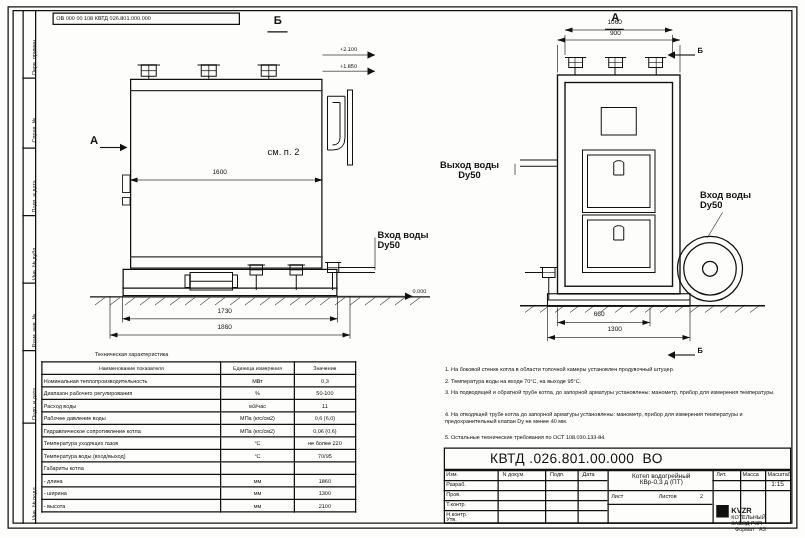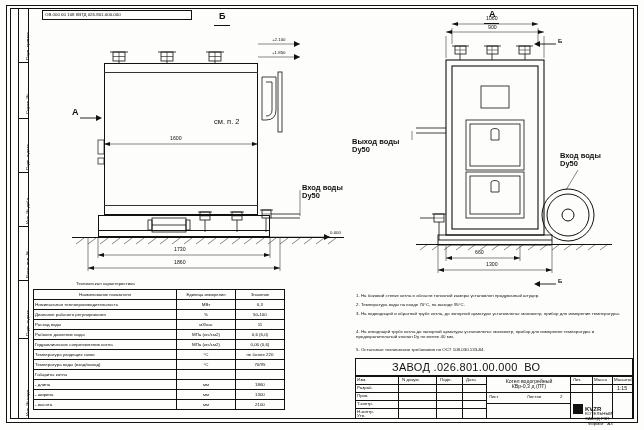--- a/index.html
+++ b/index.html
@@ -346,21 +346,21 @@
   <div class="ln hl" style="left:484px;top:23px;width:15px;"></div>
 
   <div class="txt sm bold" style="left:558px;top:38px;">Б</div>
   <div class="txt sm bold" style="left:558px;top:278px;">Б</div>
 
   <div class="txt xs" style="left:486px;top:16px;">1060</div>
   <div class="txt xs" style="left:488px;top:25px;">900</div>
   <div class="txt xs" style="left:475px;top:250px;">660</div>
   <div class="txt xs" style="left:486px;top:262px;">1300</div>
 
-  <div class="txt md bold" style="left:352px;top:138px;">Выход воды
+  <div class="txt md bold" style="left:352px;top:128px;text-align:center;">Выход воды
 Dy50</div>
   <div class="txt md bold" style="left:560px;top:152px;">Вход воды
 Dy50</div>
 
   <div class="txt tiny" style="left:76px;top:282px;">Техническая характеристика</div>
   <table class="tbl" style="position:absolute;left:33px;top:289px;width:252px;">
     <tbody>
         <tr>
       <td class="hd" style="width:146px;">Наименование показателя</td>
       <td class="hd" style="width:58px;">Единица измерения</td>
@@ -424,21 +424,21 @@
   </tbody>
     </table>
 
   <div class="txt tiny" style="left:356px;top:294px;width:270px;white-space:normal;">1. На боковой стенке котла в области топочной камеры установлен продувочный штуцер.</div>
   <div class="txt tiny" style="left:356px;top:303px;width:270px;white-space:normal;">2. Температура воды на входе 70°С, на выходе 95°С.</div>
   <div class="txt tiny" style="left:356px;top:312px;width:272px;white-space:normal;">3. На подводящей и обратной трубе котла, до запорной арматуры установлены: манометр, прибор для измерения температуры.</div>
   <div class="txt tiny" style="left:356px;top:330px;width:272px;white-space:normal;">4. На отводящей трубе котла до запорной арматуры установлены: манометр, прибор для измерения температуры и предохранительный клапан Dу не менее 40 мм.</div>
   <div class="txt tiny" style="left:356px;top:348px;width:272px;white-space:normal;">5. Остальные технические требования по ОСТ 108.030.133-84.</div>
 
   <div class="box" style="left:355px;top:358px;width:278px;height:18px;border-width:1.3px;"></div>
-  <div class="txt" style="left:392px;top:362px;font-size:11px;letter-spacing:0.3px;">ЗАВОД .026.801.00.000  ВО</div>
+  <div class="txt" style="left:392px;top:362px;font-size:11px;letter-spacing:0.3px;">КВТД .026.801.00.000  ВО</div>
 
   <div class="box" style="left:355px;top:376px;width:278px;height:43px;border-width:1.3px;"></div>
 
   <div class="ln vl" style="left:398px;top:376px;height:43px;"></div>
   <div class="ln vl" style="left:436px;top:376px;height:43px;"></div>
   <div class="ln vl" style="left:462px;top:376px;height:43px;"></div>
   <div class="ln vl" style="left:486px;top:376px;height:43px;"></div>
   <div class="ln vl" style="left:570px;top:376px;height:43px;"></div>
   <div class="ln vl" style="left:592px;top:376px;height:43px;"></div>
   <div class="ln vl" style="left:612px;top:376px;height:43px;"></div>

